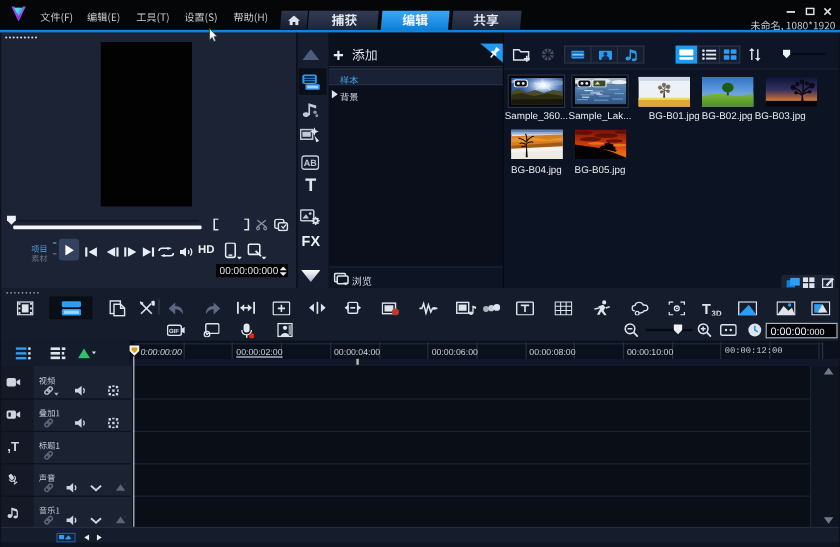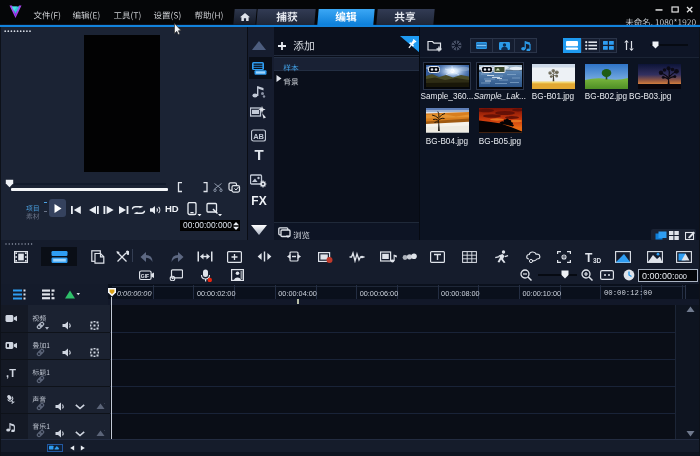--- a/index.html
+++ b/index.html
@@ -452,22 +452,22 @@
         <ellipse cx="33" cy="9.5" rx="7" ry="1.4"></ellipse>
       </g>
 <g fill="#f08a28" opacity="0.7">
         <ellipse cx="18" cy="11.5" rx="7" ry="1.2"></ellipse>
         <ellipse cx="37" cy="13" rx="6" ry="1.3"></ellipse>
       </g>
 <path d="M0 12.5 L12 14 L22 15.5 L32 19 L43 23.5 L43 24.5 L0 24.5 Z" fill="#050203"></path>
 <path d="M20 15.5 Q22 12.5 25 13.5 Q24 11 26.5 11.5 Q28.5 9.5 30 12 Q33 11.5 32 14 Q35 14.5 33.5 16.5 Q36 17 34 18.5 L28 17 Z" fill="#050203"></path>
     </svg>
 <div style="position:absolute;left:417px;top:92px;width:60px;text-align:center;font-size:8.2px;white-space:nowrap;overflow:hidden;color:#e8ebf0;font-family:'Liberation Sans',sans-serif;">Sample_360...</div>
-<div style="position:absolute;left:470px;top:92px;width:60px;text-align:center;font-size:8.2px;white-space:nowrap;overflow:hidden;color:#e8ebf0;font-family:'Liberation Sans',sans-serif;font-style:italic;">Sample_Lak...</div>
-<div style="position:absolute;left:523px;top:92px;width:60px;text-align:center;font-size:8.2px;white-space:nowrap;overflow:hidden;color:#e8ebf0;font-family:'Liberation Sans',sans-serif;">BG-B01.jpg</div>
+<div style="position:absolute;left:470px;top:92px;width:60px;text-align:center;font-size:8.2px;white-space:nowrap;overflow:hidden;color:#e8ebf0;font-family:'Liberation Sans',sans-serif;">Sample_Lak...</div>
+<div style="position:absolute;left:523px;top:92px;width:60px;text-align:right;font-size:8.2px;white-space:nowrap;overflow:hidden;color:#e8ebf0;font-family:'Liberation Sans',sans-serif;">BG-B01.jpg</div>
 <div style="position:absolute;left:576px;top:92px;width:60px;text-align:center;font-size:8.2px;white-space:nowrap;overflow:hidden;color:#e8ebf0;font-family:Liberation Sans, sans-serif;">BG-B02.jpg</div>
 <div style="position:absolute;left:629px;top:92px;width:60px;text-align:left;font-size:8.2px;white-space:nowrap;overflow:hidden;color:#e8ebf0;font-family:'Liberation Sans',sans-serif;">BG-B03.jpg</div>
 <div style="position:absolute;left:417px;top:137px;width:60px;text-align:center;font-size:8.2px;white-space:nowrap;overflow:hidden;color:#e8ebf0;font-family:'Liberation Sans',sans-serif;">BG-B04.jpg</div>
 <div style="position:absolute;left:470px;top:137px;width:60px;text-align:center;font-size:8.2px;white-space:nowrap;overflow:hidden;color:#e8ebf0;font-family:'Liberation Sans',sans-serif;">BG-B05.jpg</div>
 <div style="position:absolute;left:651px;top:228.5px;width:45px;height:12.5px;background:#1b2334;border-radius:2px"></div>
 <svg style="position:absolute;left:655px;top:230.5px" width="12" height="9" viewBox="0 0 12 9">
       <rect x="0.5" y="2.5" width="7" height="6" fill="#0f7fd9"></rect>
       <rect x="3.5" y="0.5" width="8" height="6.5" fill="#2e9df2"></rect>
     </svg>
 <svg style="position:absolute;left:669px;top:230.5px" width="10" height="9" viewBox="0 0 10 9">
@@ -714,21 +714,21 @@
     <div style="position:absolute;left:356.2px;top:285px;width:1px;height:19px;background:#232d42"></div>
     <div style="position:absolute;left:396.9px;top:285px;width:1px;height:19px;background:#232d42"></div>
     <div style="position:absolute;left:437.6px;top:285px;width:1px;height:19px;background:#232d42"></div>
     <div style="position:absolute;left:478.3px;top:285px;width:1px;height:19px;background:#232d42"></div>
     <div style="position:absolute;left:519.0px;top:285px;width:1px;height:19px;background:#232d42"></div>
     <div style="position:absolute;left:559.7px;top:285px;width:1px;height:19px;background:#232d42"></div>
     <div style="position:absolute;left:600.4px;top:285px;width:1px;height:19px;background:#232d42"></div>
     <div style="position:absolute;left:641.1px;top:285px;width:1px;height:19px;background:#232d42"></div>
     <div style="position:absolute;left:681.8px;top:285px;width:1px;height:19px;background:#232d42"></div>
 <div style="position:absolute;left:117.0px;top:288.5px;font-size:7.3px;color:#ccd2dc;font-family:'Liberation Sans',sans-serif;white-space:nowrap;font-style:italic;">0:00:00:00</div>
-<div style="position:absolute;left:196.9px;top:288.5px;font-size:7.3px;color:#ccd2dc;font-family:'Liberation Sans',sans-serif;white-space:nowrap;">00:00:02:00</div>
+<div style="position:absolute;left:196.9px;top:288.5px;font-size:7.3px;color:#ccd2dc;font-family:'Liberation Sans',sans-serif;white-space:nowrap;text-decoration:underline;">00:00:02:00</div>
 <div style="position:absolute;left:278.3px;top:288.5px;font-size:7.3px;color:#ccd2dc;font-family:'Liberation Sans',sans-serif;white-space:nowrap;">00:00:04:00</div>
 <div style="position:absolute;left:359.7px;top:288.5px;font-size:7.3px;color:#ccd2dc;font-family:'Liberation Sans',sans-serif;white-space:nowrap;">00:00:06:00</div>
 <div style="position:absolute;left:441.1px;top:288.5px;font-size:7.3px;color:#ccd2dc;font-family:'Liberation Sans',sans-serif;white-space:nowrap;">00:00:08:00</div>
 <div style="position:absolute;left:522.5px;top:288.5px;font-size:7.3px;color:#ccd2dc;font-family:'Liberation Sans',sans-serif;white-space:nowrap;">00:00:10:00</div>
 <div style="position:absolute;left:603.9px;top:288.5px;font-size:7.3px;color:#ccd2dc;font-family:Liberation Mono, monospace;white-space:nowrap;">00:00:12:00</div>
 <div style="position:absolute;left:685px;top:285px;width:1px;height:20px;background:#2a3449"></div>
 <div style="position:absolute;left:108px;top:298.5px;width:592px;height:6.5px;background:#121829"></div>
 <div style="position:absolute;left:296.5px;top:298.5px;width:2px;height:5.5px;background:#b9bfa8"></div>
 <svg style="position:absolute;left:107px;top:286.5px" width="10" height="11" viewBox="0 0 10 11">
       <path d="M1 1 L9 1 L9 5.5 L5 9.5 L1 5.5 Z" fill="#f5f6f8"></path>

